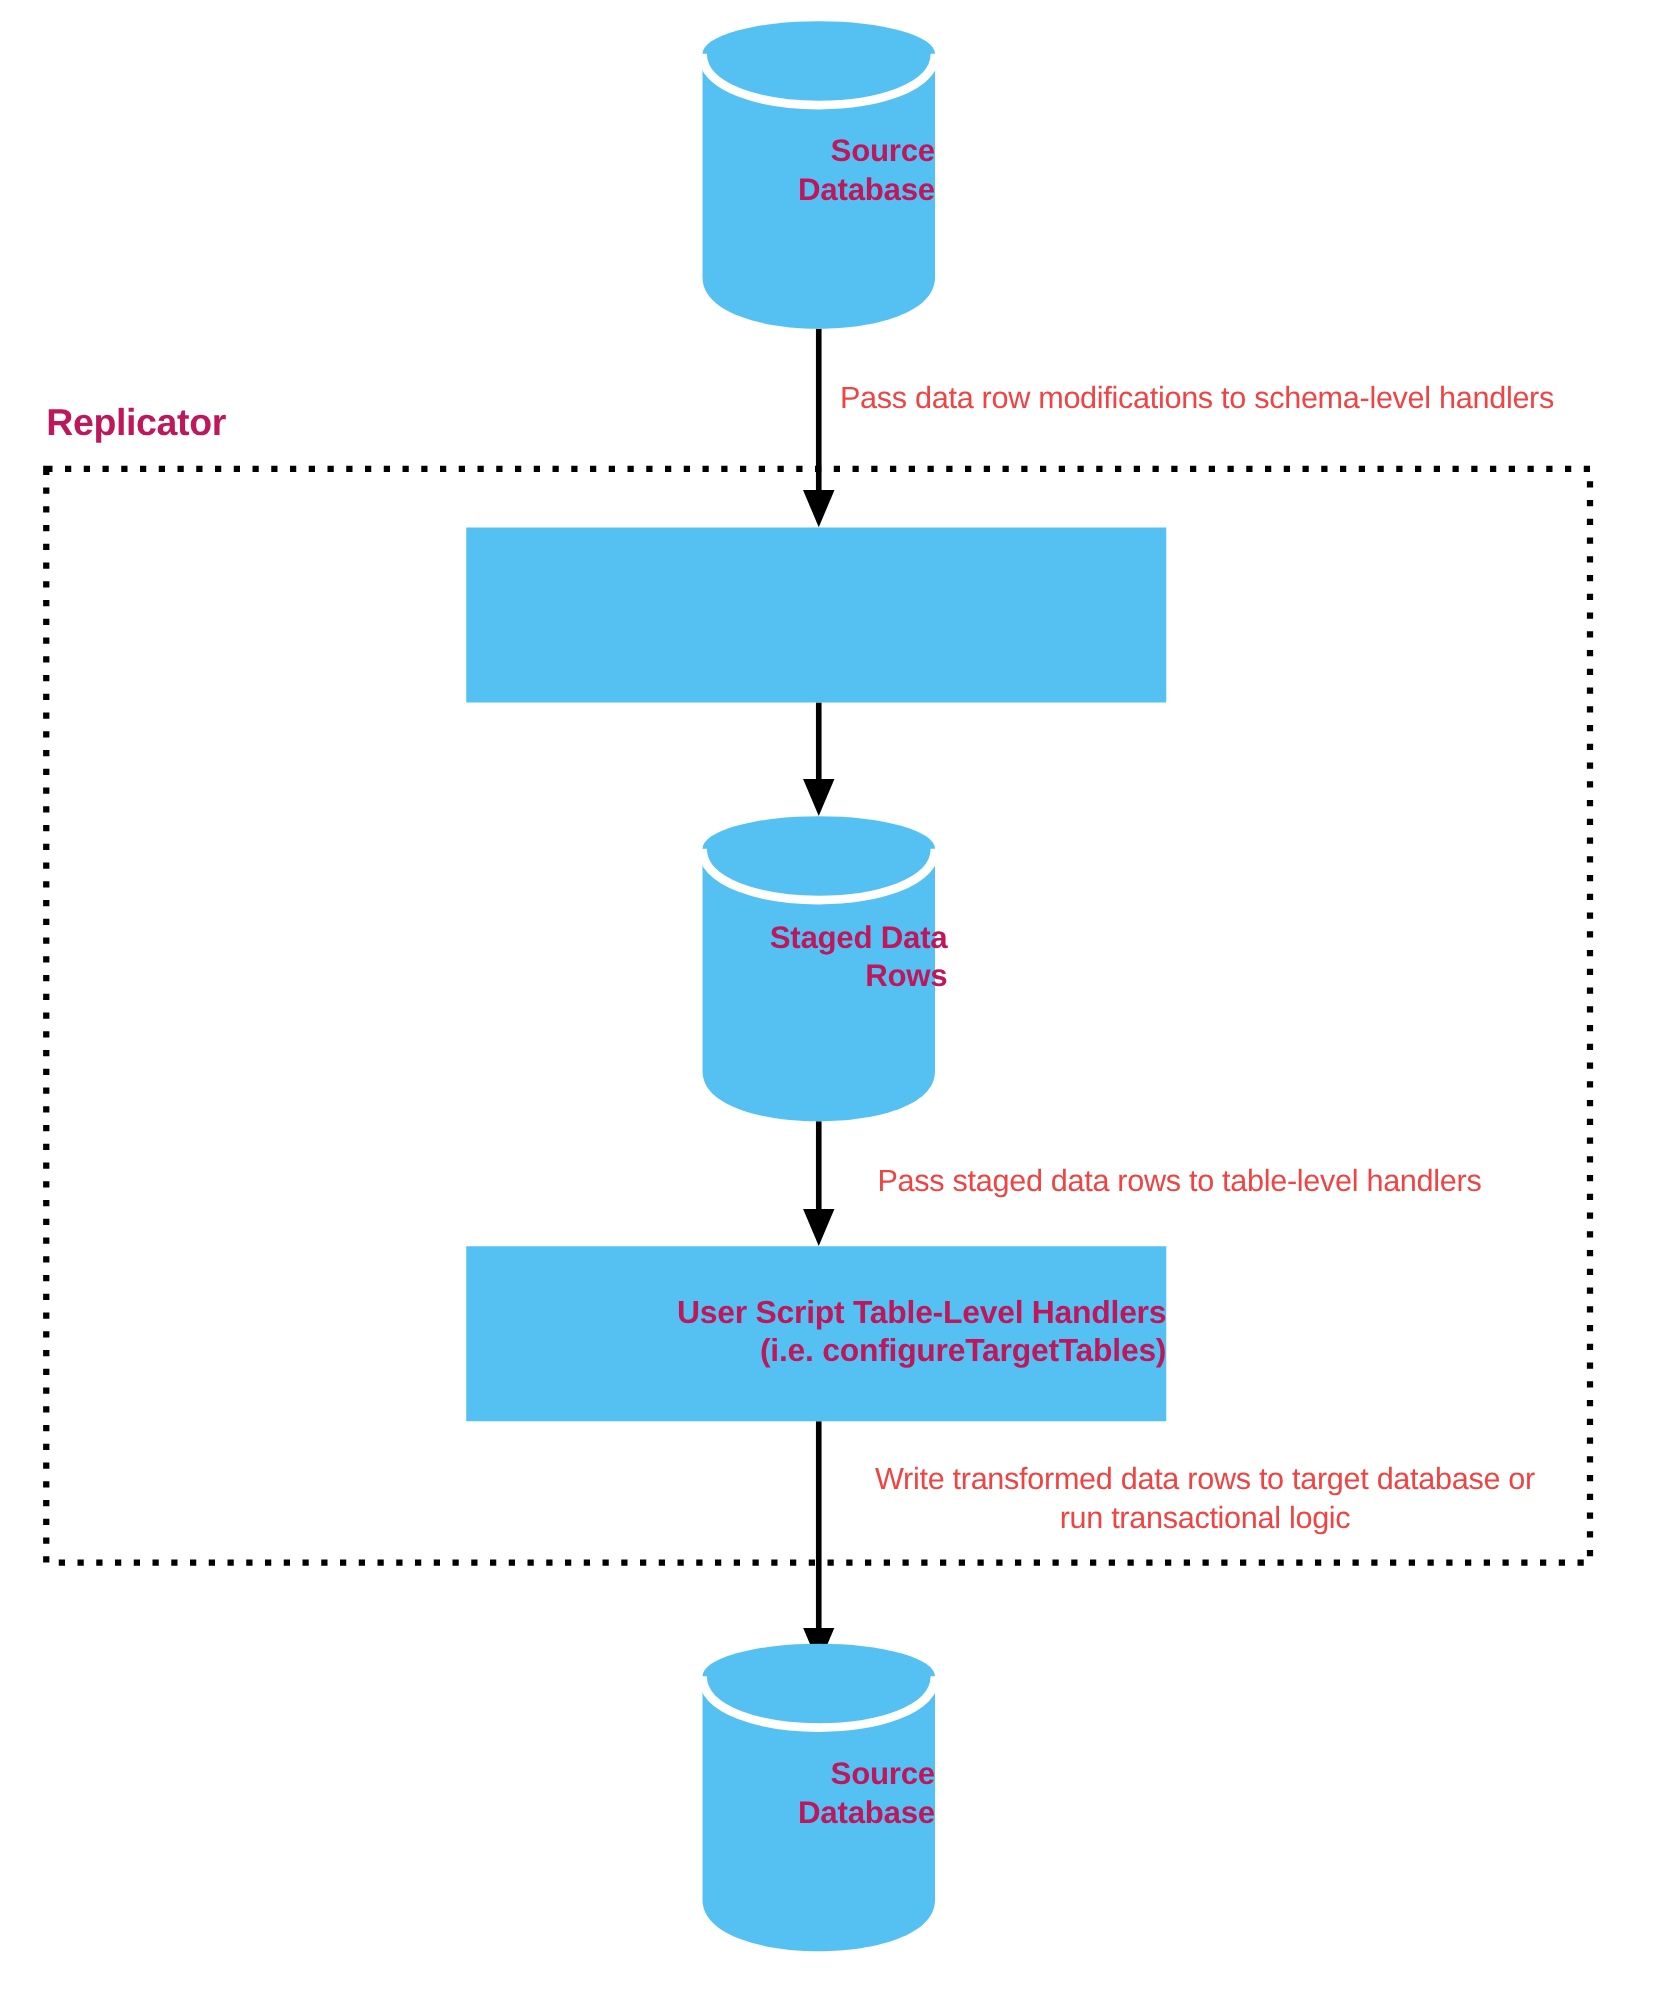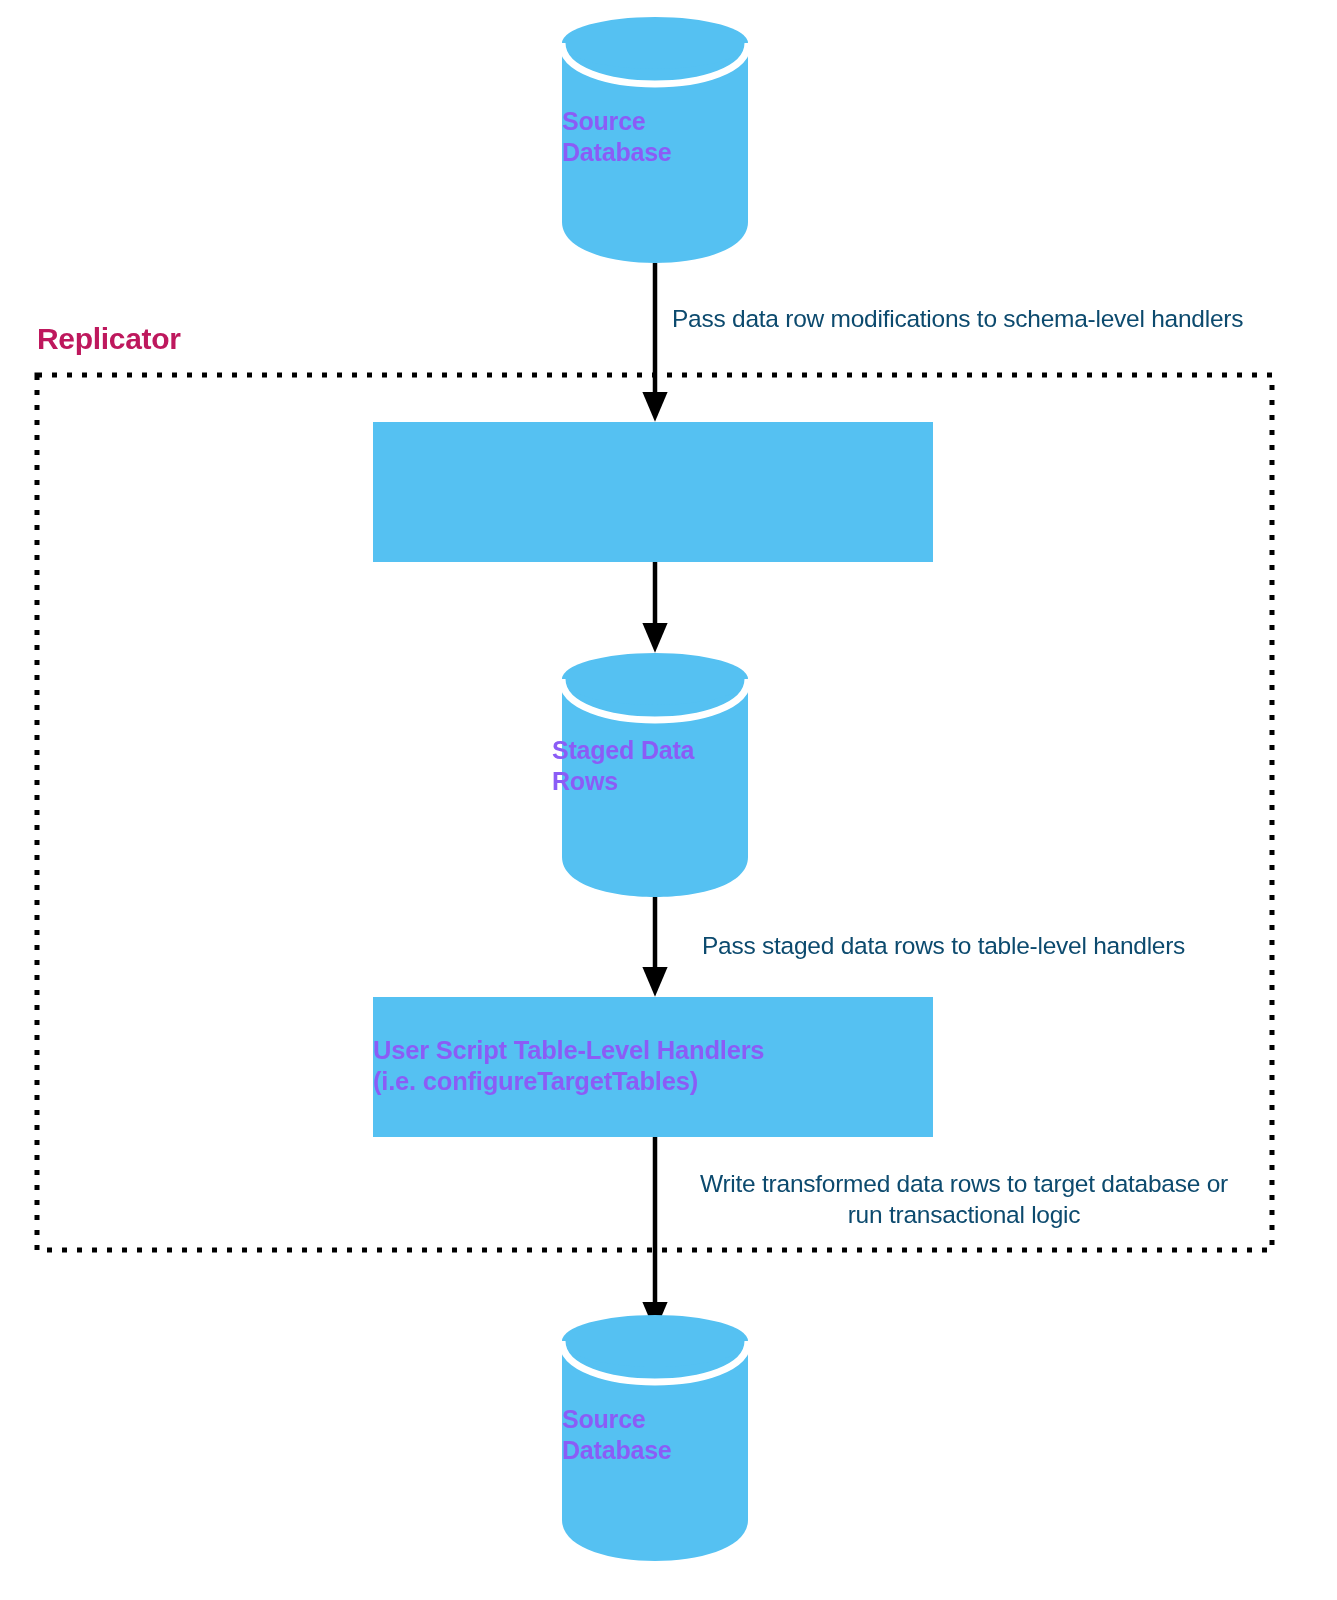--- a/index.html
+++ b/index.html
@@ -22,38 +22,38 @@
   #diagram-svg {
     position: absolute;
     left: 0;
     top: 0;
     width: 1337px;
     height: 1600px;
   }
   
   .node-label {
     position: absolute;
-    text-align: left;
+    text-align: right;
     font-weight: bold;
-    color: #8b5cf6;
+    color: #be185d;
     line-height: 1.22;
     white-space: pre-line;
     pointer-events: none;
   }
   .cyl-label {
     font-size: 25px;
     letter-spacing: -0.2px;
   }
   .box-label {
     font-size: 25.5px;
     letter-spacing: -0.2px;
   }
   .edge-label {
     position: absolute;
-    color: #0c4a6e;
+    color: #ef4444;
     font-weight: normal;
     font-size: 24.5px;
     line-height: 1.28;
     white-space: pre-line;
     letter-spacing: -0.25px;
   }
   .edge-label.center {
     text-align: center;
   }
   .edge-label.left {

